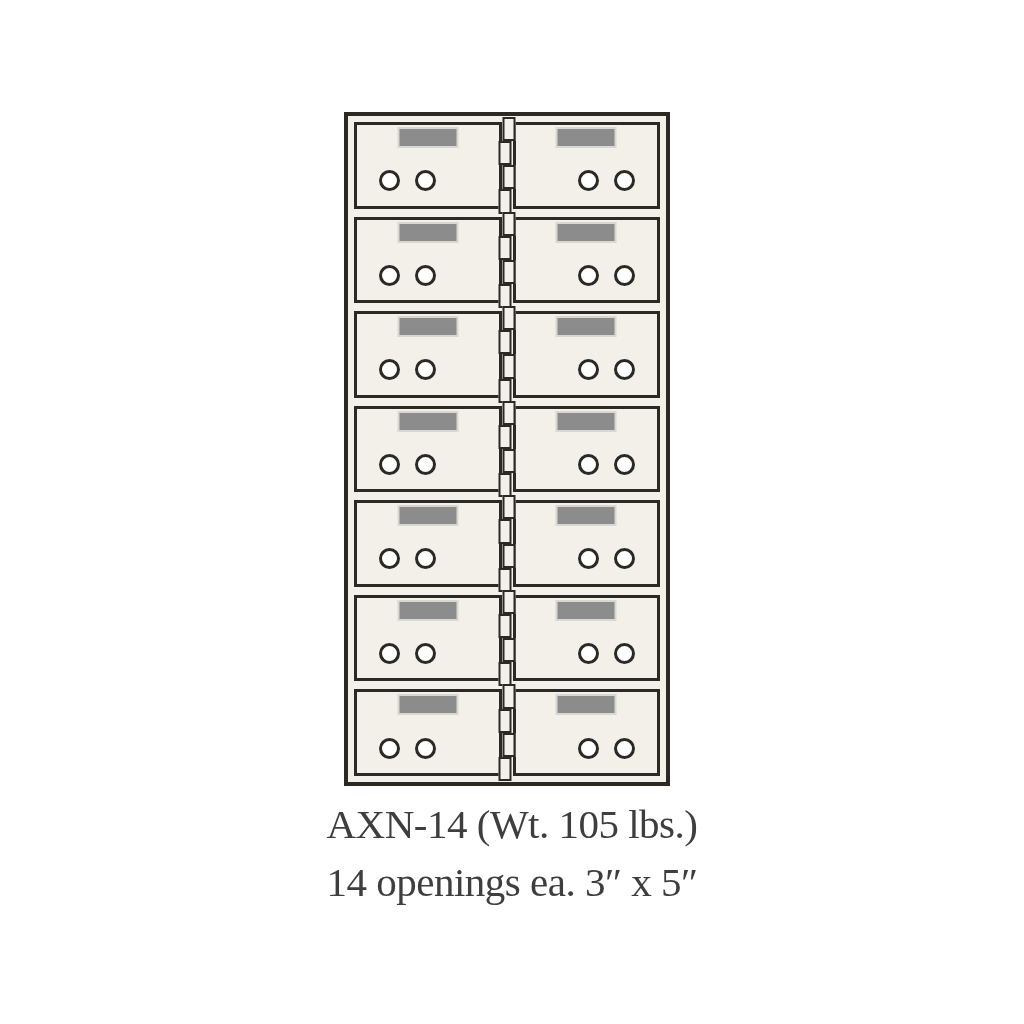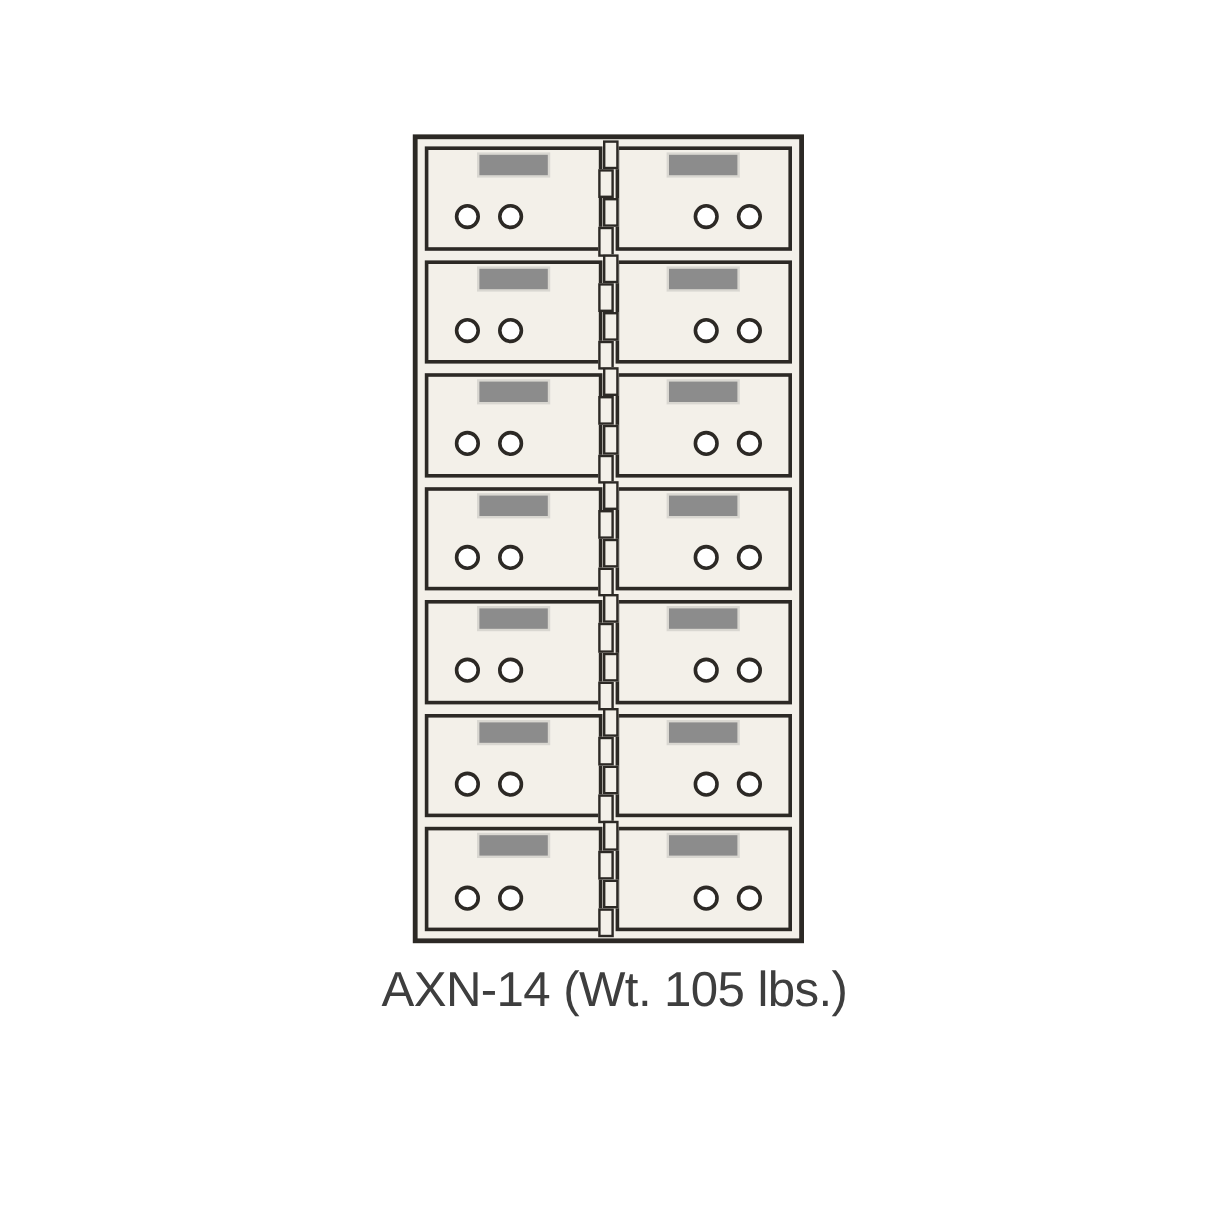--- a/index.html
+++ b/index.html
@@ -6,21 +6,21 @@
     --outline:#2c2925;
     --panel:#f3f0e9;
     --plate:#8c8c8c;
     --text:#3e3e3e;
     --bg:#ffffff;
   }
   *{margin:0;padding:0;box-sizing:border-box;}
   html,body{width:1024px;height:1024px;background:var(--bg);overflow:hidden;}
   body{font-family:"Liberation Sans", sans-serif;}
 
-  .canvas{position:relative;width:1024px;height:1024px;background:var(--bg);}
+  .canvas{position:relative;width:1024px;height:1024px;background:var(--bg);font-family:Liberation Serif, serif;}
 
   
   .cabinet{
     position:absolute;left:344px;top:112px;width:326px;height:674px;
     border:4px solid var(--outline);
     background:var(--panel);
     padding:6px;
   }
   .grid{display:flex;flex-direction:column;height:100%;gap:8px;}
   .row{flex:1;display:flex;gap:11px;position:relative;}
@@ -197,15 +197,16 @@
             <div class="knuckle"></div>
             <div class="knuckle"></div>
             <div class="knuckle"></div>
           </div>
         </div>
       </div>
   </div>
 
   <div class="caption">
     <div>AXN-14 (Wt. 105 lbs.)</div>
+    <div>14 openings ea. 3″ x 5″</div>
   </div>
 
 </div>
 
 </body></html>

